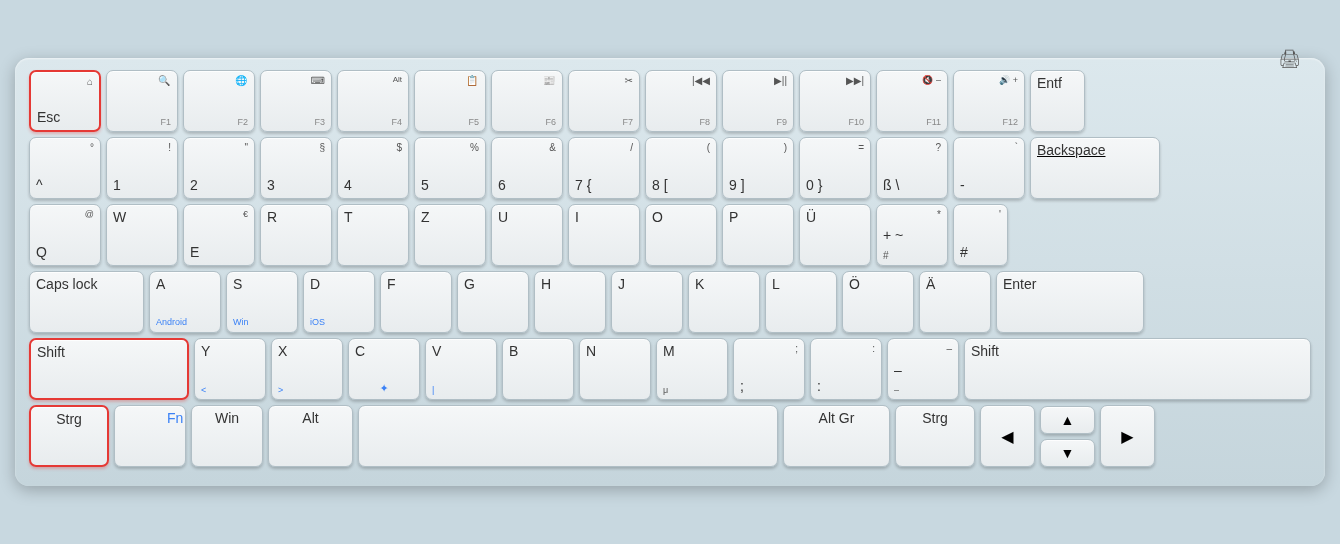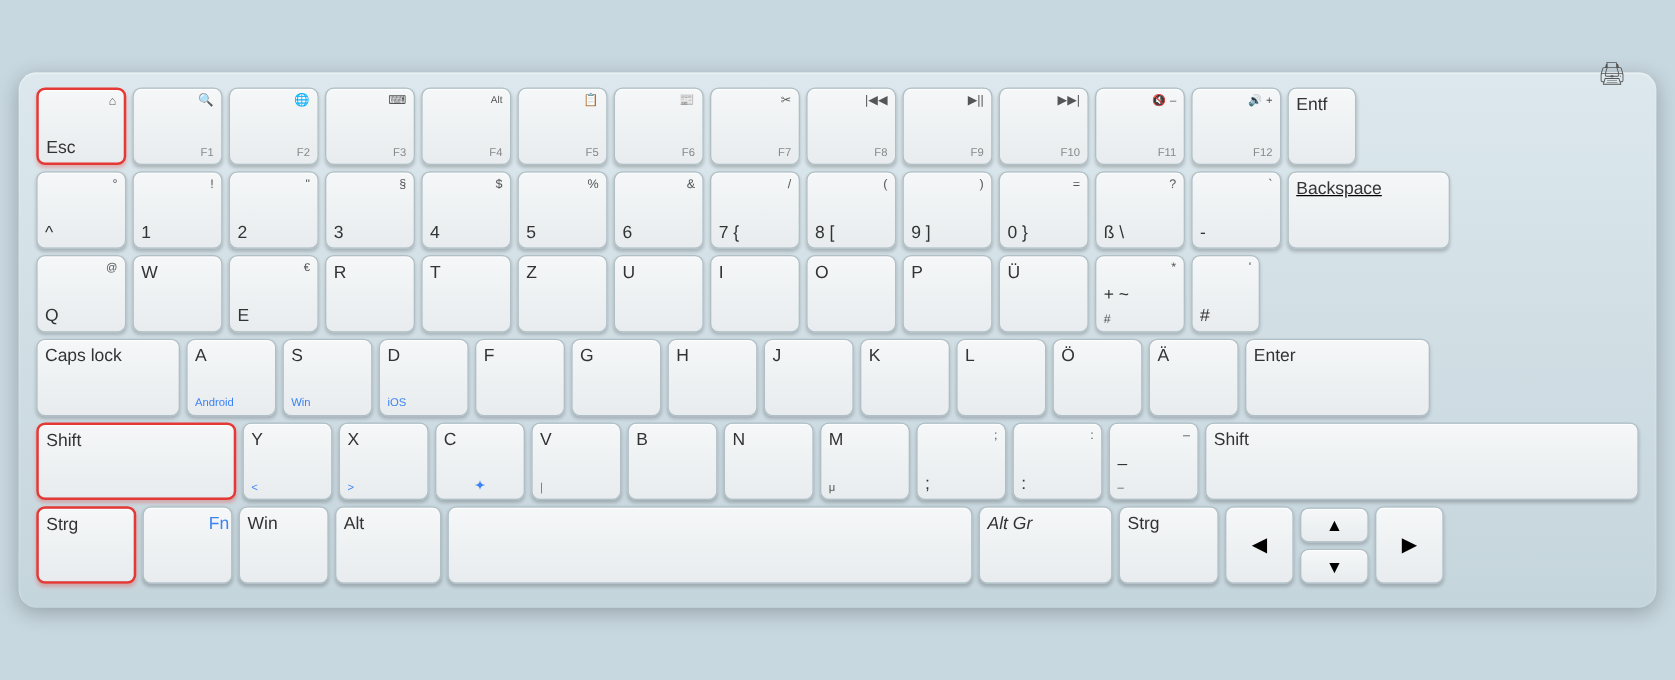--- a/index.html
+++ b/index.html
@@ -84,21 +84,21 @@
     .w-tab { width: 100px; }
     .w-caps { width: 115px; }
     .w-shift-l { width: 160px; }
     .w-enter { width: 148px; }
     .w-backspace { width: 130px; text-decoration: underline; }
     .w-strg { width: 80px; }
     .w-fn { width: 72px; }
     .w-win { width: 72px; }
     .w-alt { width: 85px; }
     .w-space { width: 420px; }
-    .w-altgr { width: 107px; font-style: italic; }
+    .w-altgr { width: 107px; }
     .w-strg-r { width: 80px; }
     .w-std { width: 72px; }
     .w-arrow { width: 55px; }
 
     .fn-blue {
       color: #3b82f6 !important;
       font-weight: normal;
       margin-left: 46px;
     }
 
@@ -367,21 +367,21 @@
     <div class="key w-std">
       <div class="key-top">–</div>
       <div class="key-main">–</div>
       <div style="font-size:9px;color:#555;">–</div>
     </div>
     <div class="key" style="flex:1;">
       <div class="key-main">Shift</div>
     </div>
   </div>
 
-  <div class="keyboard-row" style="align-items:center;">
+  <div class="keyboard-row" style="align-items:center;text-align:center;">
     <div class="key w-strg highlighted">
       <div class="key-main">Strg</div>
     </div>
     <div class="key w-fn">
       <div class="key-main fn-blue">Fn</div>
     </div>
     <div class="key w-win">
       <div class="key-main">Win</div>
     </div>
     <div class="key w-alt">

